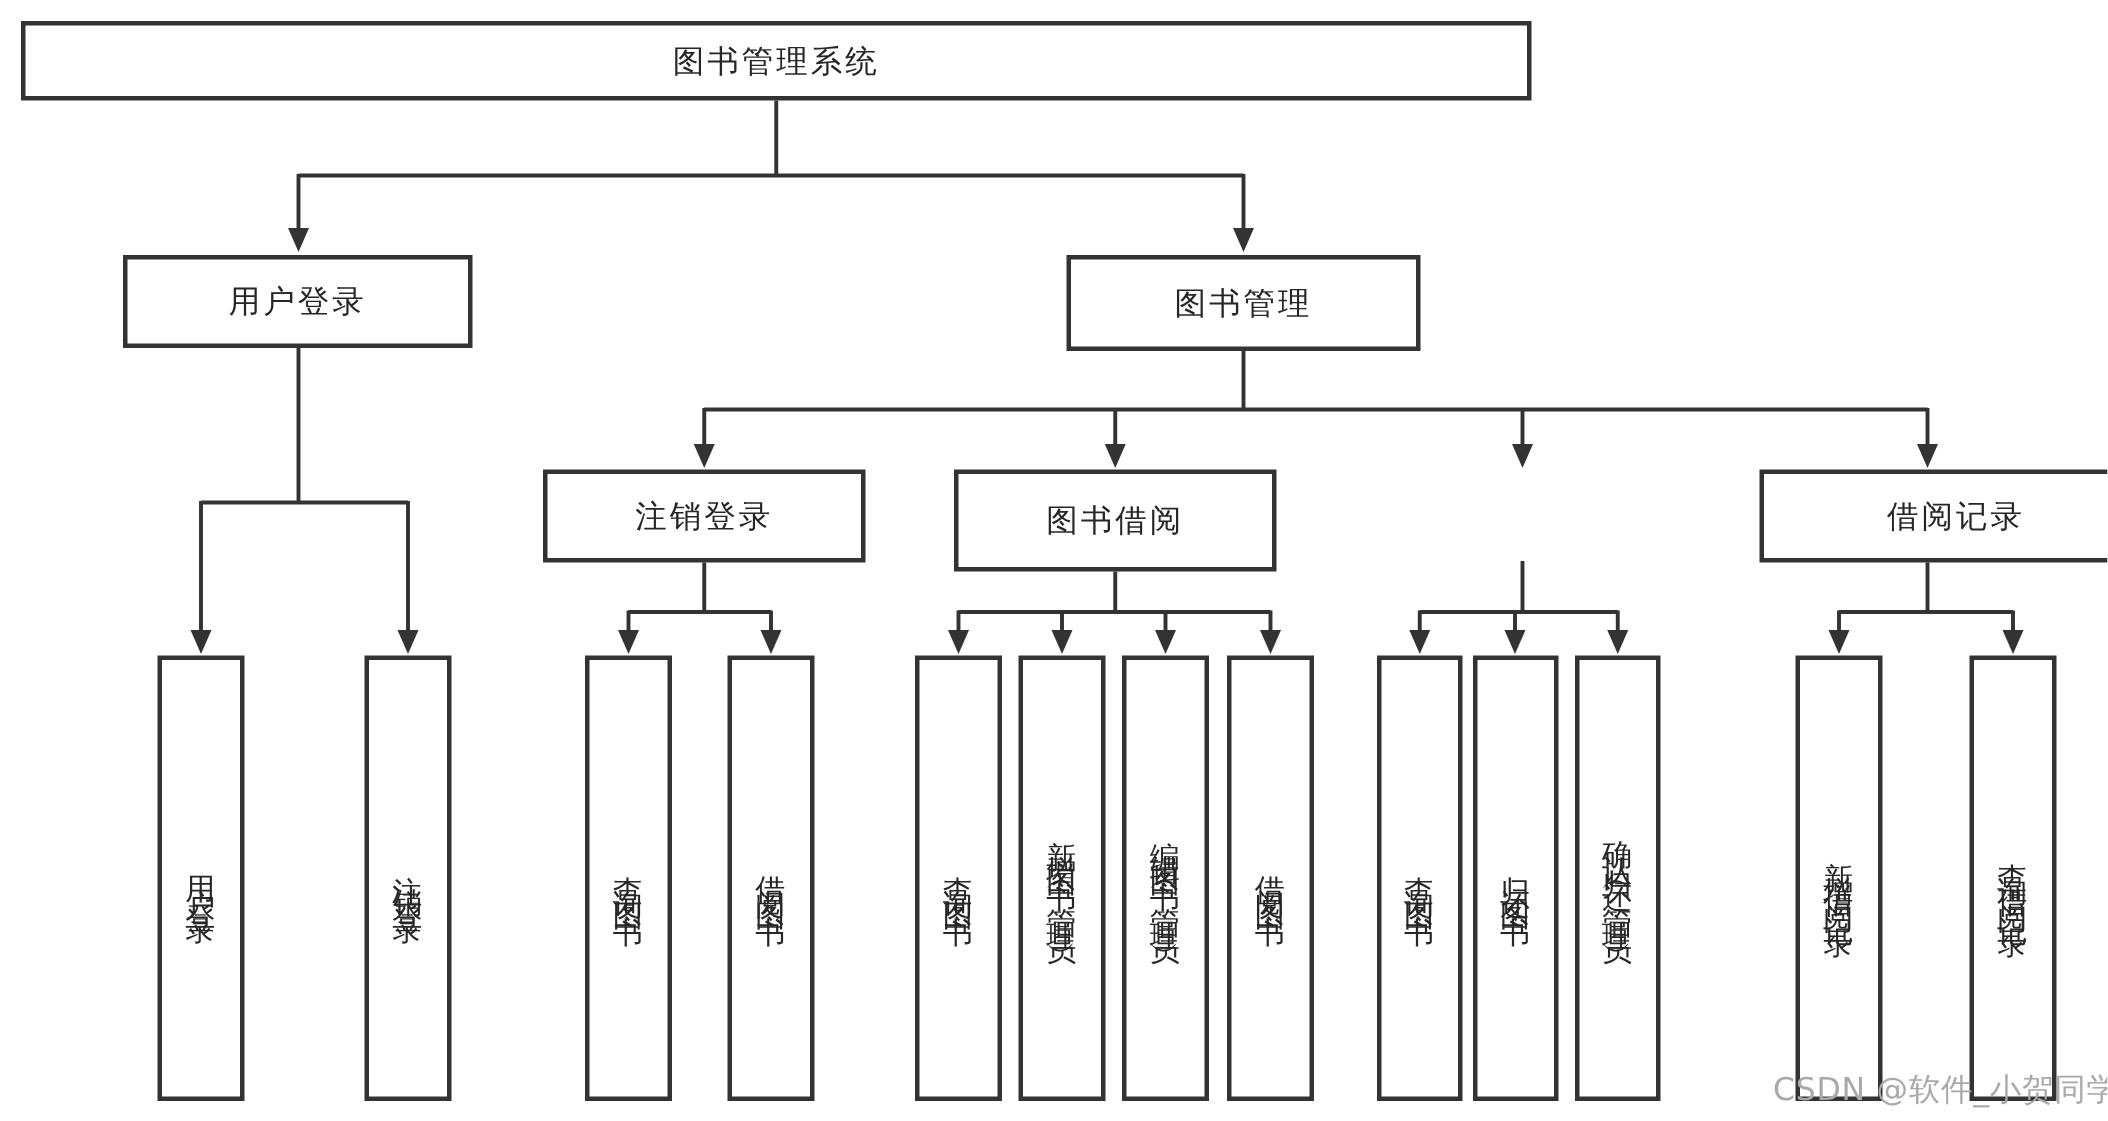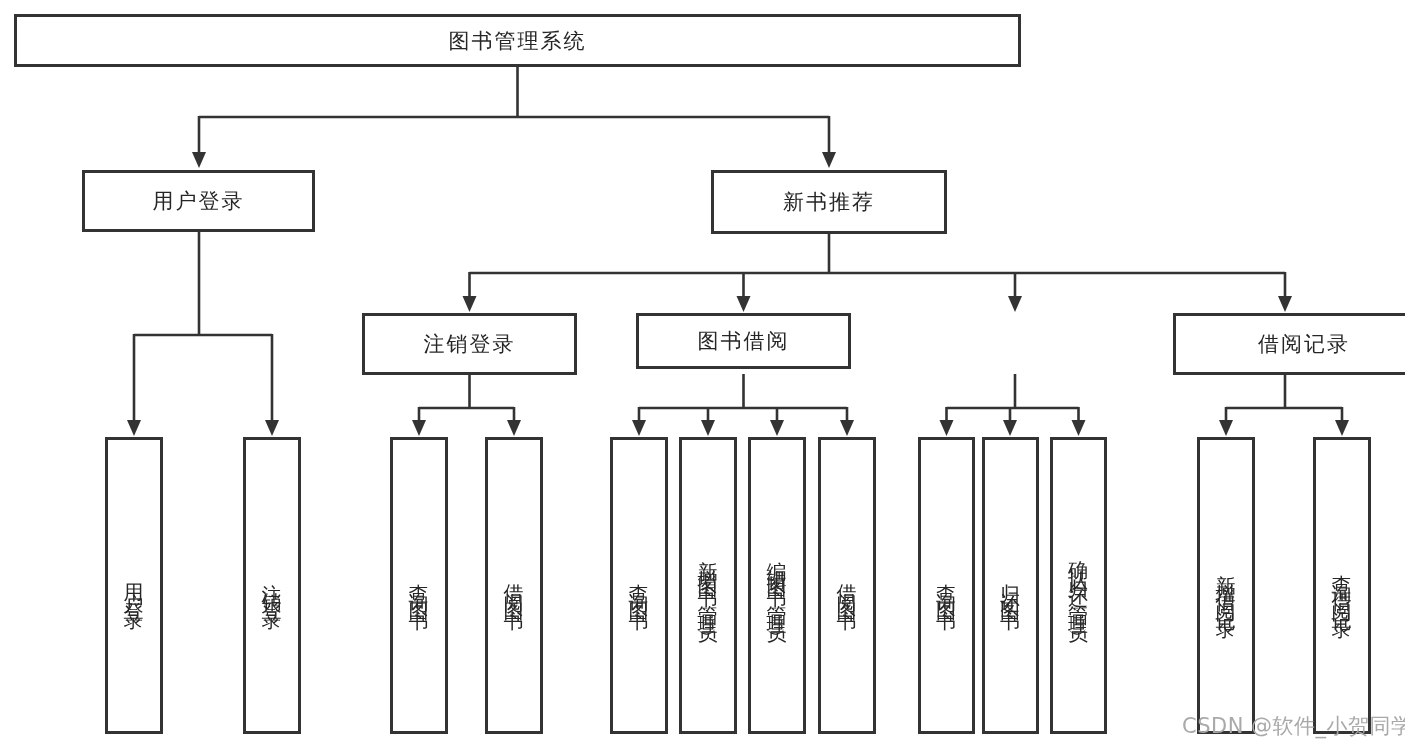--- a/index.html
+++ b/index.html
@@ -78,24 +78,24 @@
     <polygon class="ah" points="1071.5,420 1085.5,420 1078.5,436"></polygon>
 
     <path class="ln" d="M1285 374 V408 M1226 408 H1342 M1226 407 V422 M1342 407 V422"></path>
     <polygon class="ah" points="1219,420 1233,420 1226,436"></polygon>
     <polygon class="ah" points="1335,420 1349,420 1342,436"></polygon>
   </svg>
 
   <div class="node h-node" style="left:14px;top:14px;width:1007px;height:53px;">图书管理系统</div>
 
   <div class="node h-node" style="left:82px;top:170px;width:233px;height:62px;">用户登录</div>
-  <div class="node h-node" style="left:711px;top:170px;width:236px;height:64px;">新书推荐</div>
+  <div class="node h-node" style="left:711px;top:170px;width:236px;height:64px;">图书管理</div>
 
   <div class="node h-node" style="left:362px;top:313px;width:215px;height:62px;">注销登录</div>
-  <div class="node h-node" style="left:636px;top:313px;width:215px;height:56px;">图书借阅</div>
+  <div class="node h-node" style="left:636px;top:313px;width:215px;height:68px;">图书借阅</div>
   <div class="node h-node" style="left:1173px;top:313px;width:262px;height:62px;">借阅记录</div>
 
   <div class="node v-node" style="left:105px;top:437px;width:58px;height:297px;">用户登录</div>
   <div class="node v-node" style="left:243px;top:437px;width:58px;height:297px;">注销登录</div>
 
   <div class="node v-node" style="left:390px;top:437px;width:58px;height:297px;">查询图书</div>
   <div class="node v-node" style="left:485px;top:437px;width:58px;height:297px;">借阅图书</div>
 
   <div class="node v-node" style="left:610px;top:437px;width:58px;height:297px;">查询图书</div>
   <div class="node v-node" style="left:679px;top:437px;width:58px;height:297px;">新增图书（管理员）</div>

